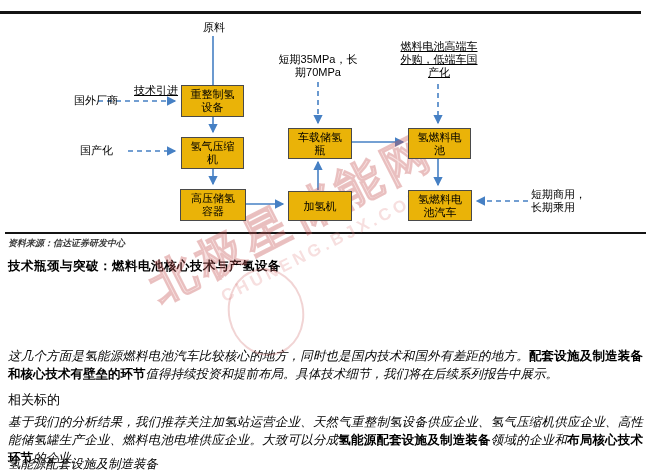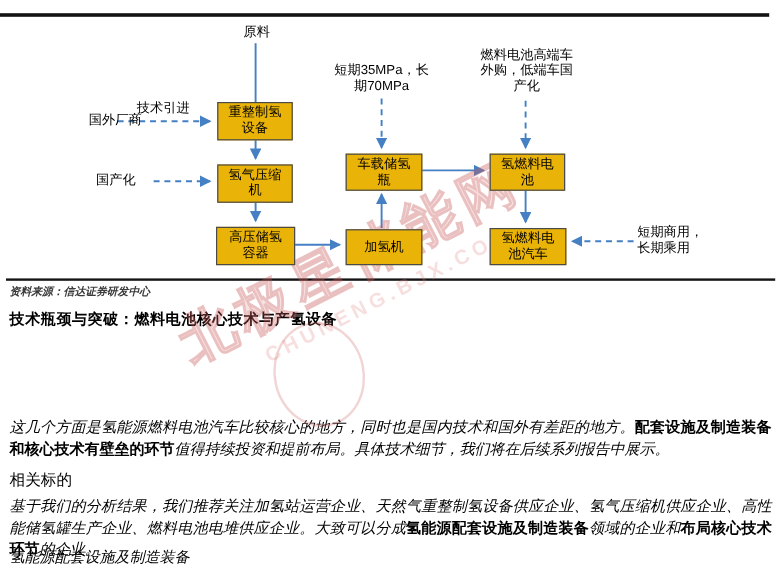--- a/index.html
+++ b/index.html
@@ -81,25 +81,25 @@
   <div class="node" style="left:288px;top:191px;width:62px;height:28px;">加氢机</div>
   <div class="node" style="left:288px;top:128px;width:62px;height:29px;">车载储氢
 瓶</div>
   <div class="node" style="left:408px;top:128px;width:61px;height:29px;">氢燃料电
 池</div>
   <div class="node" style="left:408px;top:190px;width:62px;height:29px;">氢燃料电
 池汽车</div>
 
   <div class="dlabel center" style="left:196px;top:21px;width:36px;text-align:center;">原料</div>
   <div class="dlabel" style="left:42px;top:94px;margin-left:32px;">国外厂商</div>
-  <div class="dlabel" style="left:114px;top:84px;">技术引进</div>
+  <div class="dlabel" style="left:134px;top:84px;text-decoration:underline;">技术引进</div>
   <div class="dlabel" style="left:80px;top:144px;">国产化</div>
   <div class="dlabel center" style="left:272px;top:53px;width:92px;">短期35MPa，长
 期70MPa</div>
-  <div class="dlabel center" style="left:394px;top:40px;width:90px;">燃料电池高端车
+  <div class="dlabel center" style="left:394px;top:40px;width:90px;text-decoration:underline;">燃料电池高端车
 外购，低端车国
 产化</div>
   <div class="dlabel" style="left:531px;top:188px;width:70px;">短期商用，
 长期乘用</div>
 
   <div class="watermark">
     <div class="wm-cn">北极星储能网</div>
     <div class="wm-en">CHUNENG.BJX.COM</div>
   </div>
   <div class="wm-circle"></div>

